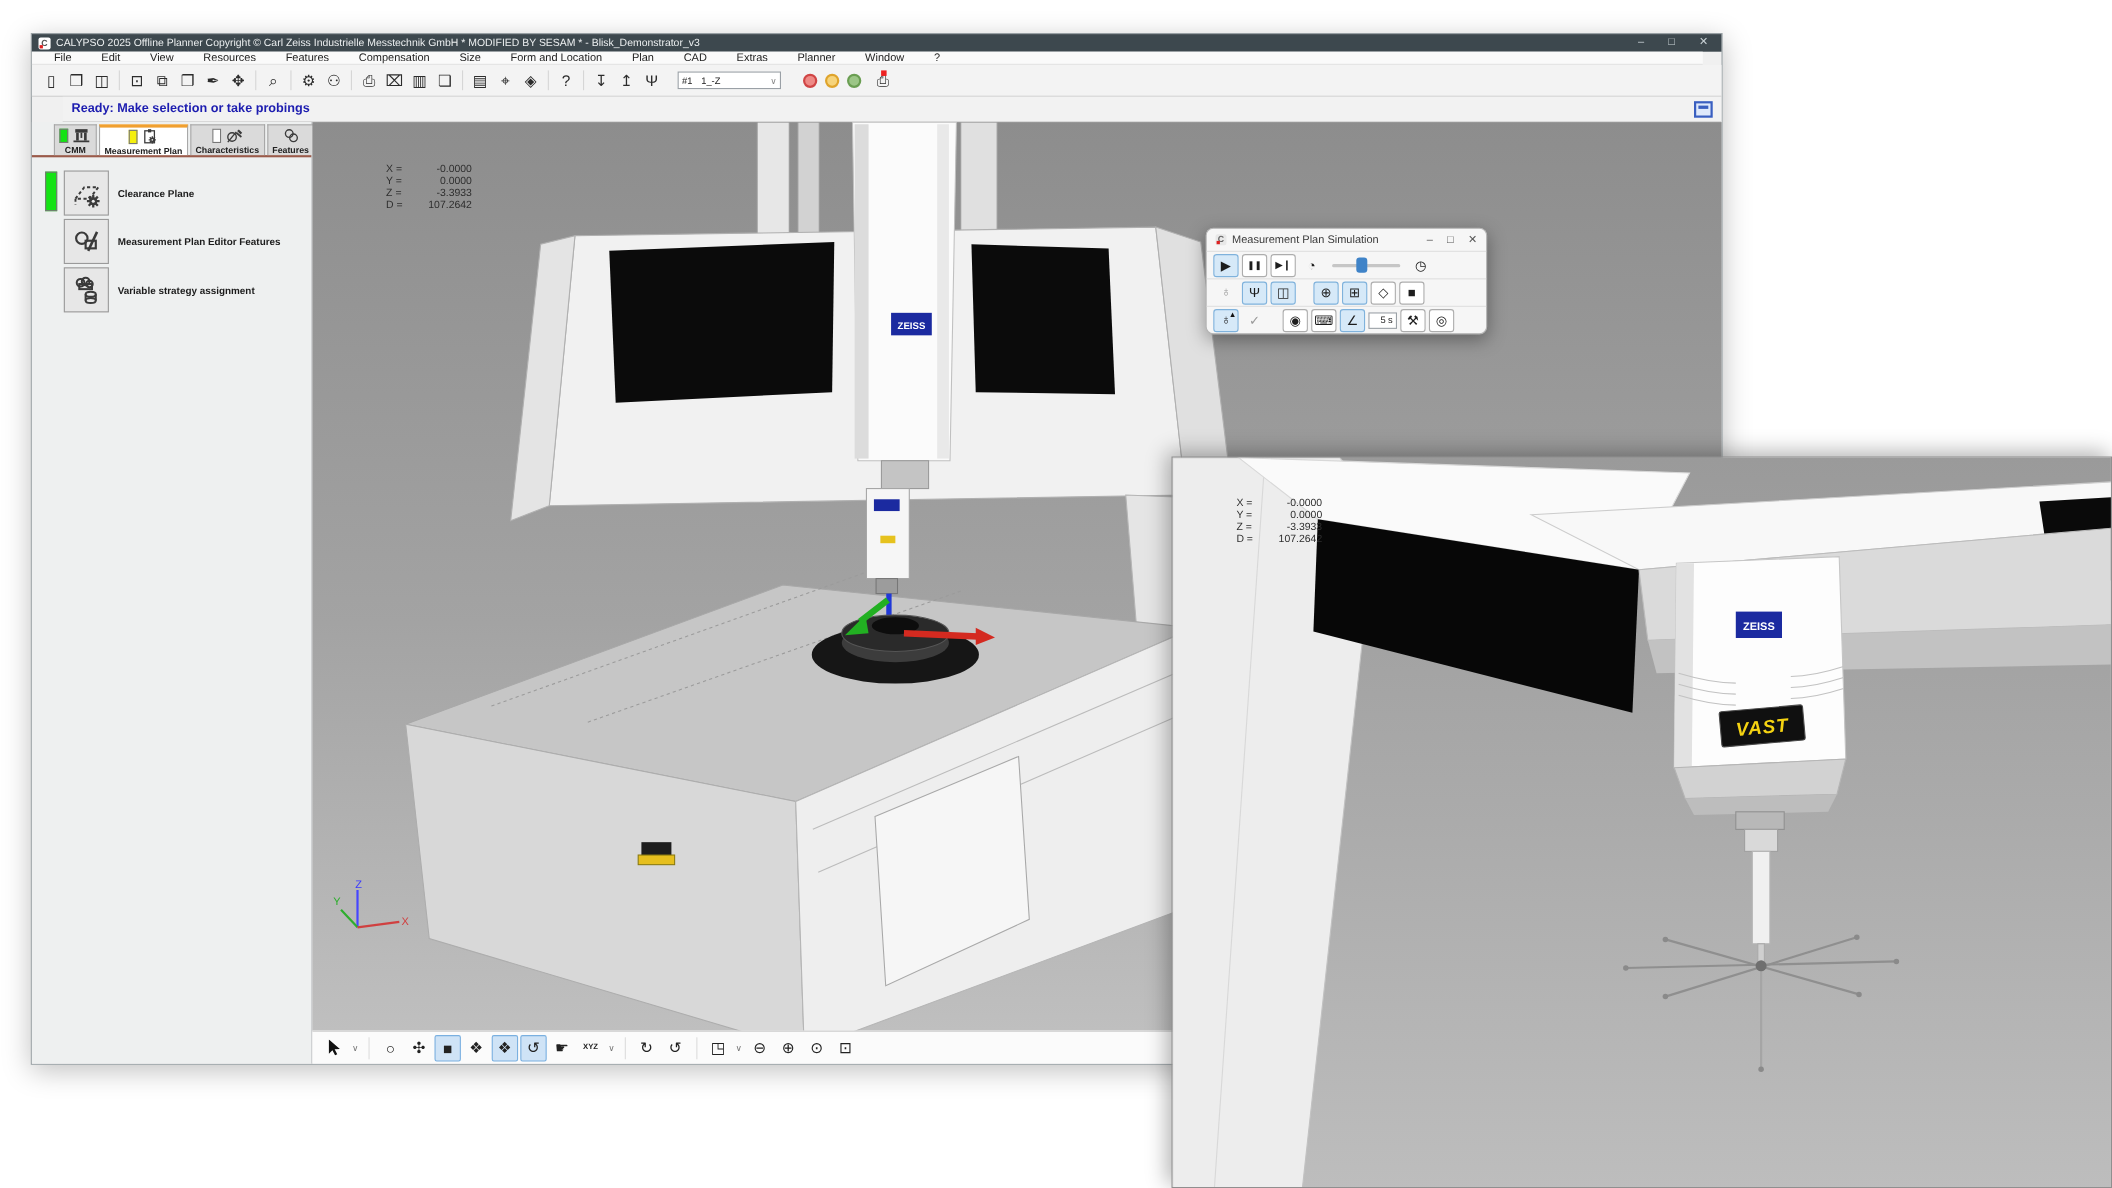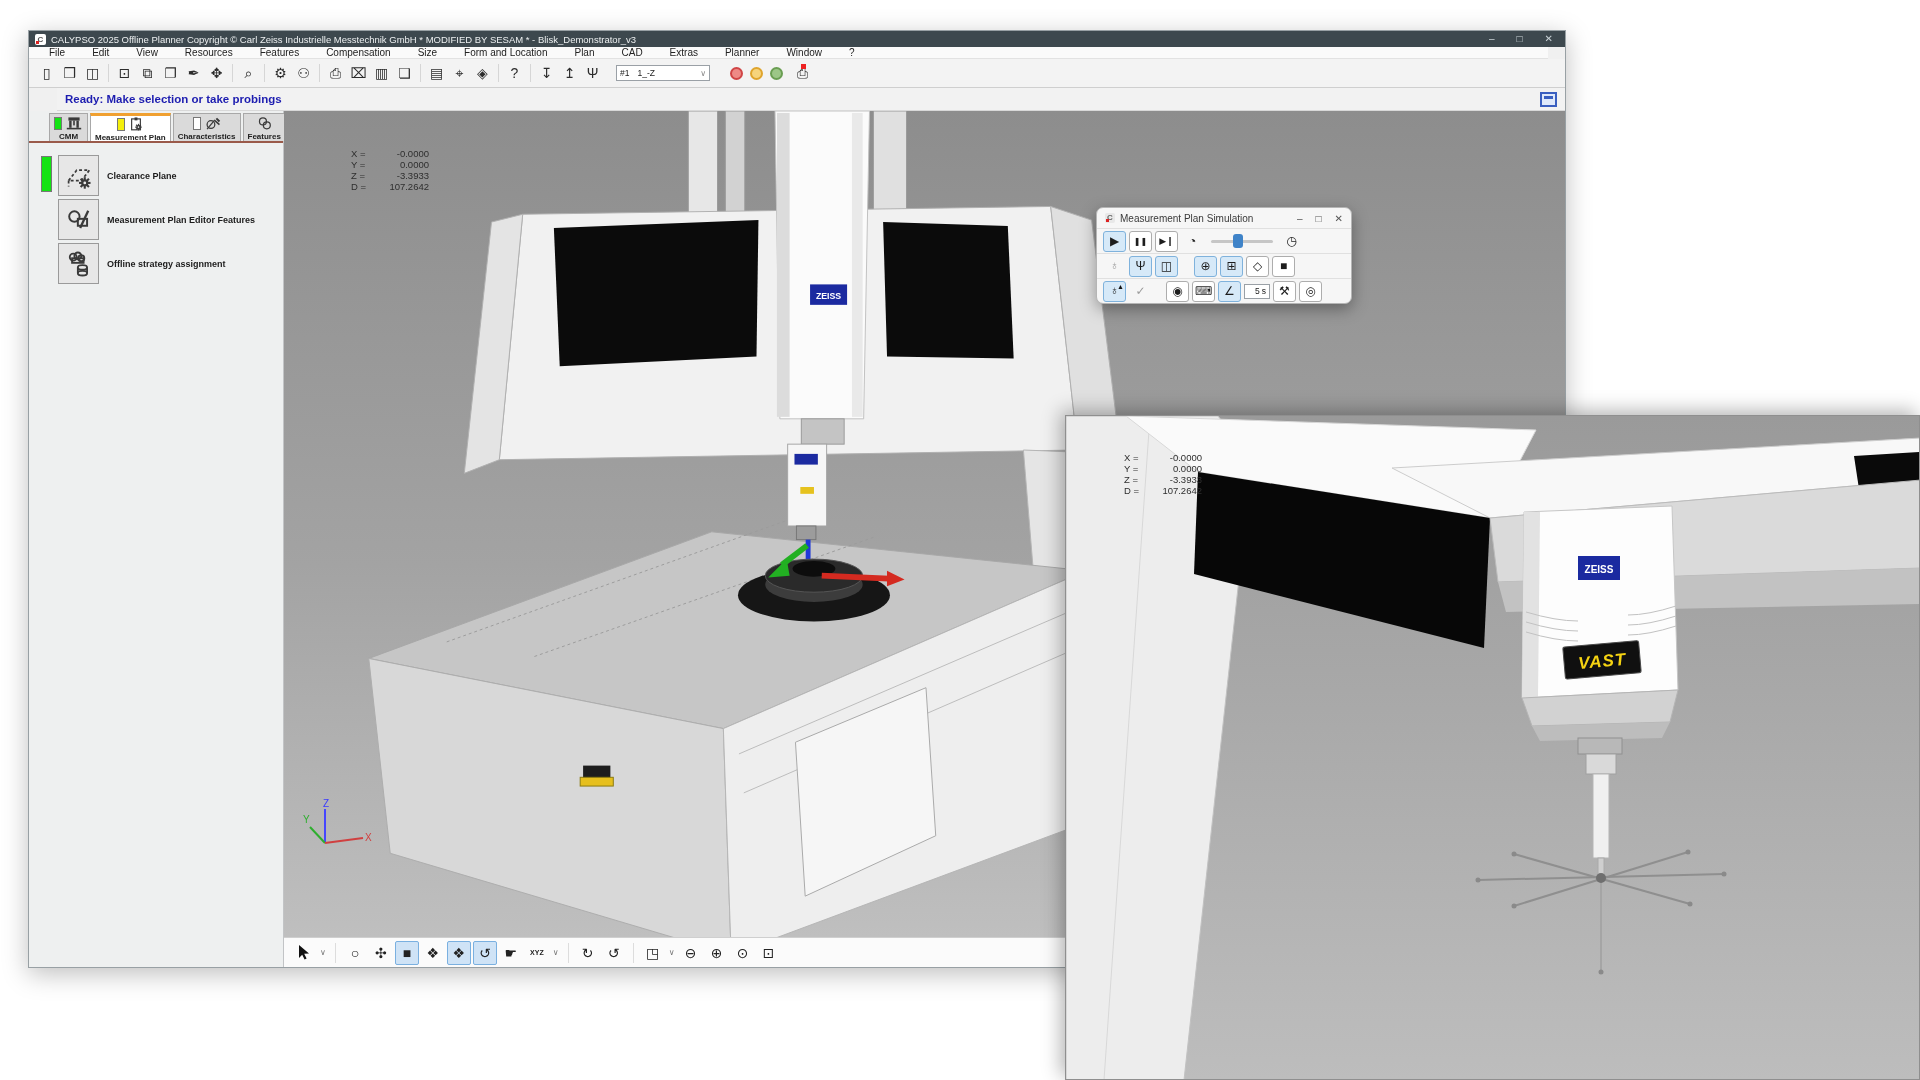--- a/index.html
+++ b/index.html
@@ -287,21 +287,21 @@
                 <circle cx="15" cy="8" r="2.6"></circle>
             <rect x="7" y="8" width="10" height="4"></rect>
             <ellipse cx="16" cy="16" rx="4" ry="2"></ellipse>
                 <line x1="12" y1="16" x2="12" y2="21"></line>
                 <line x1="20" y1="16" x2="20" y2="21"></line>
             <ellipse cx="16" cy="21" rx="4" ry="2"></ellipse>
           </g>
         </svg>
           </span>
         <div class="ilabels">
-            <span class="lab">Offline strategy assignment</span>
+            <span class="lab">Variable strategy assignment</span>
           </div>
       </div>
     </div>
   </div>
 
   <div class="viewport">
     <svg class="machinesvg" width="1283" height="828" viewBox="0 0 1283 850">
 
       <rect x="398" y="0" width="30" height="142" fill="#e7e7e7" stroke="#9a9a9a"></rect>
       <rect x="436" y="0" width="20" height="150" fill="#d2d2d2" stroke="#9a9a9a"></rect>

